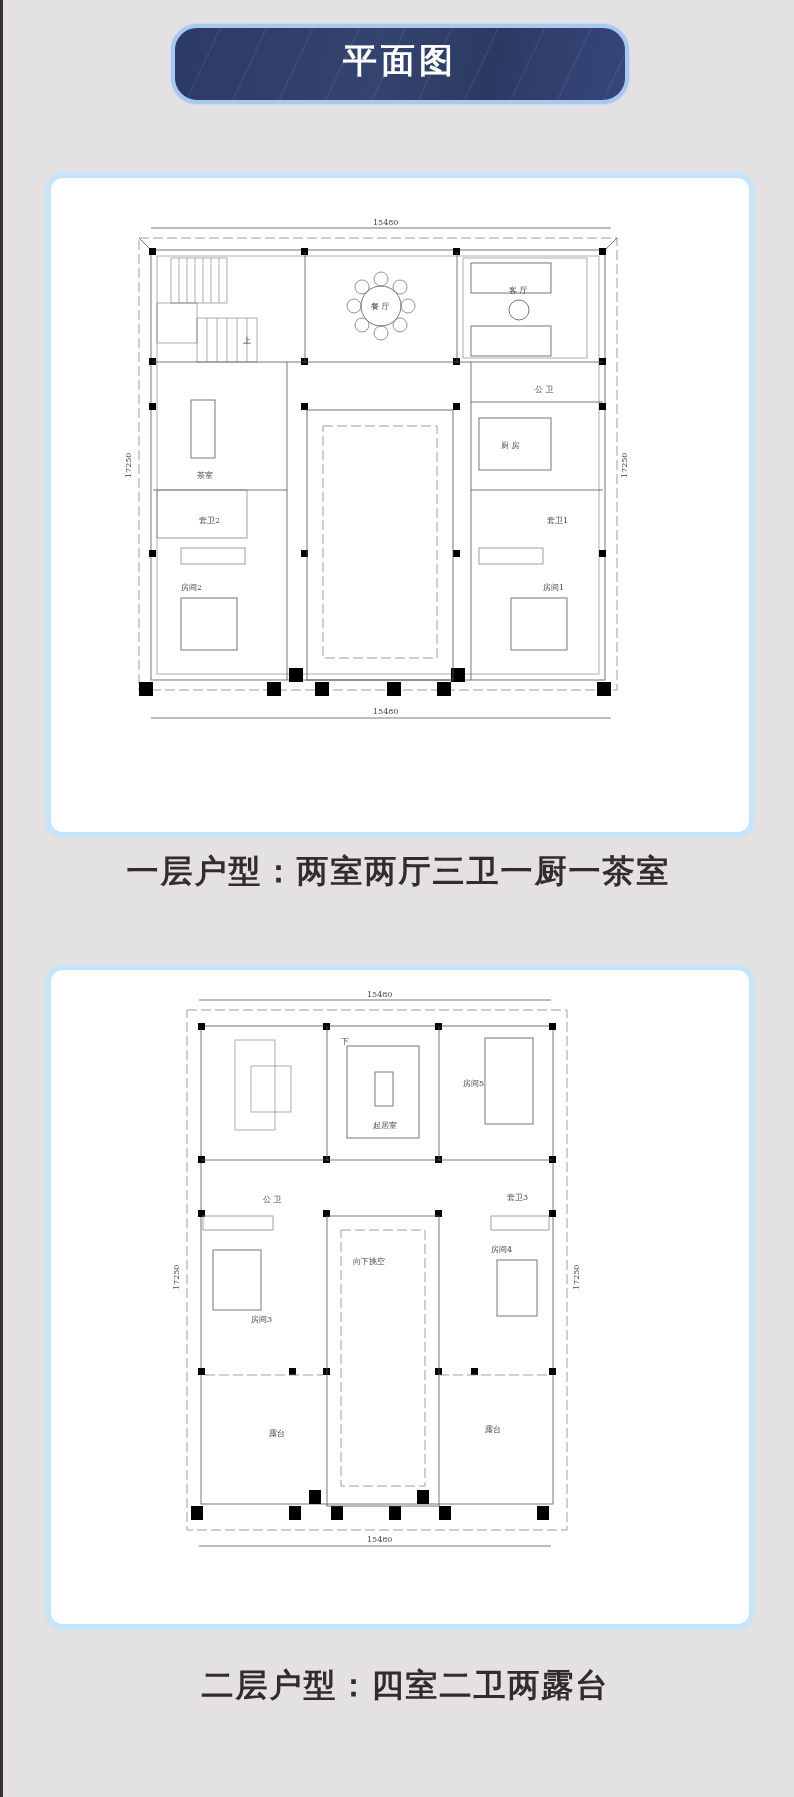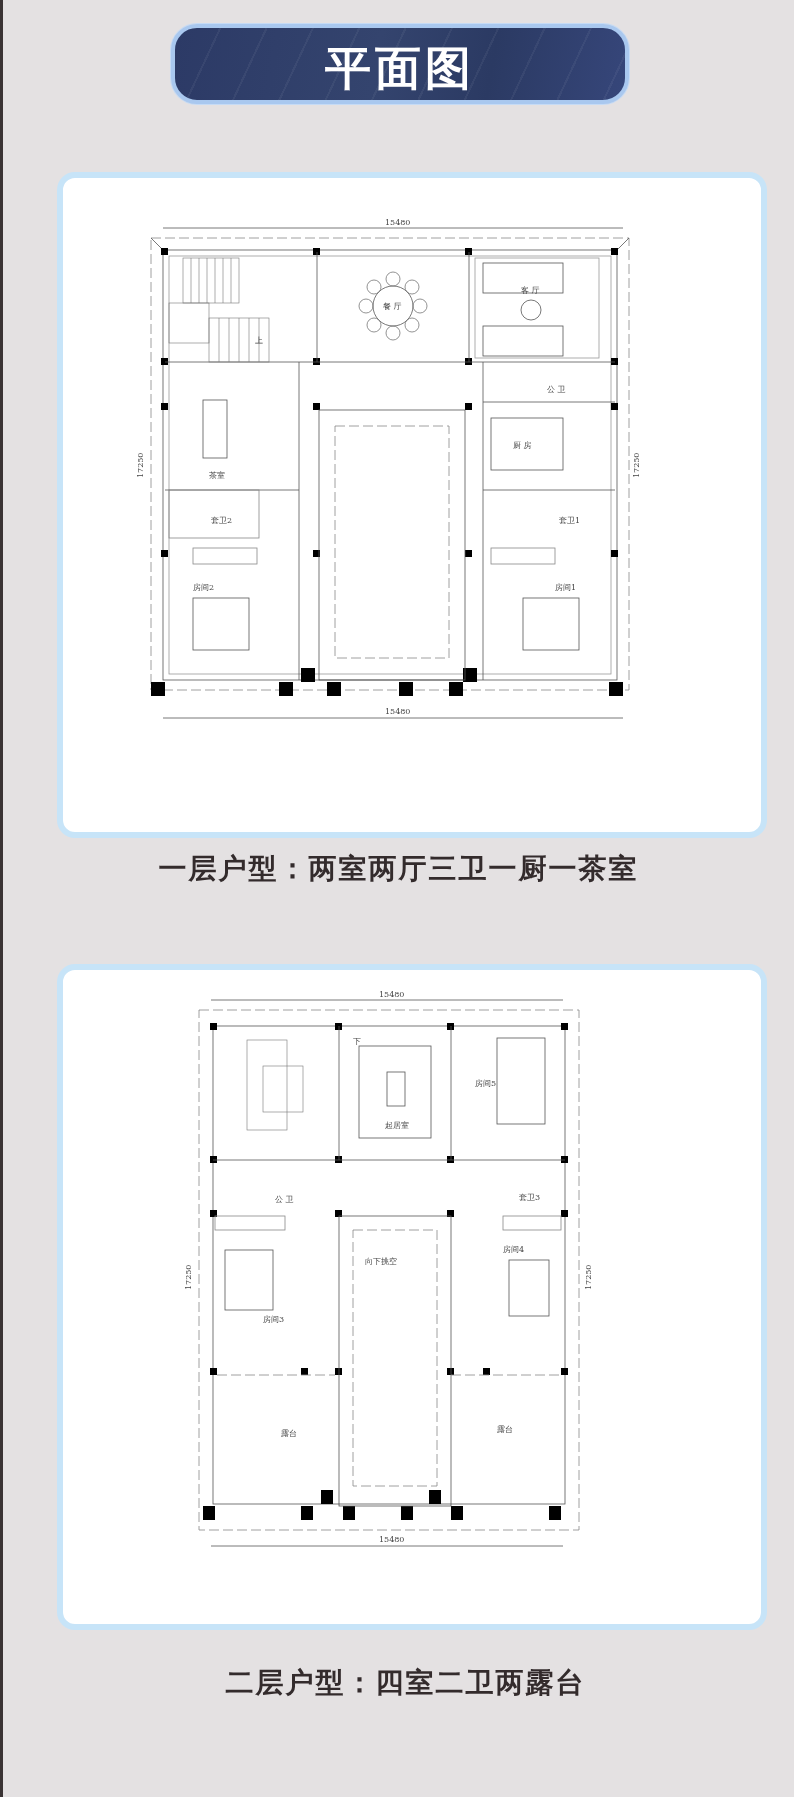--- a/index.html
+++ b/index.html
@@ -18,33 +18,32 @@
     box-shadow: 0 0 0 1px #c6dbf5;
     overflow: hidden;
   }
   .title-banner::before {
     content: ""; position: absolute; inset: 0;
     background:
       repeating-linear-gradient(115deg, rgba(255,255,255,0.0) 0 40px, rgba(255,255,255,0.05) 40px 42px);
   }
   .title-text {
     position: absolute; left: 0; right: 0; top: 10px; text-align: center;
-    color: #ffffff; font-weight: bold; font-size: 46px; letter-spacing: 4px;
+    color: #ffffff; font-weight: bold; font-size: 34px; letter-spacing: 4px;
     font-family: "DejaVu Sans", sans-serif;
   }
   .plan-card {
     position: absolute; left: 42px; width: 710px;
     background: #ffffff; border: 6px solid #c7e4f8; border-radius: 18px;
     overflow: hidden;
-    margin-left: 12px;
   }
   .plan-card svg { position: absolute; left: 0; top: 0; }
   .caption {
     position: absolute; left: 0; right: 0; text-align: center;
-    color: #332b2c; font-weight: bold; font-size: 28px; letter-spacing: 2px;
+    color: #332b2c; font-weight: bold; font-size: 32px; letter-spacing: 2px;
     font-family: Liberation Serif, serif;
   }
 </style>
 </head>
 <body>
 
 <div class="title-banner">
   <div class="title-text">平面图</div>
 
 </div>

